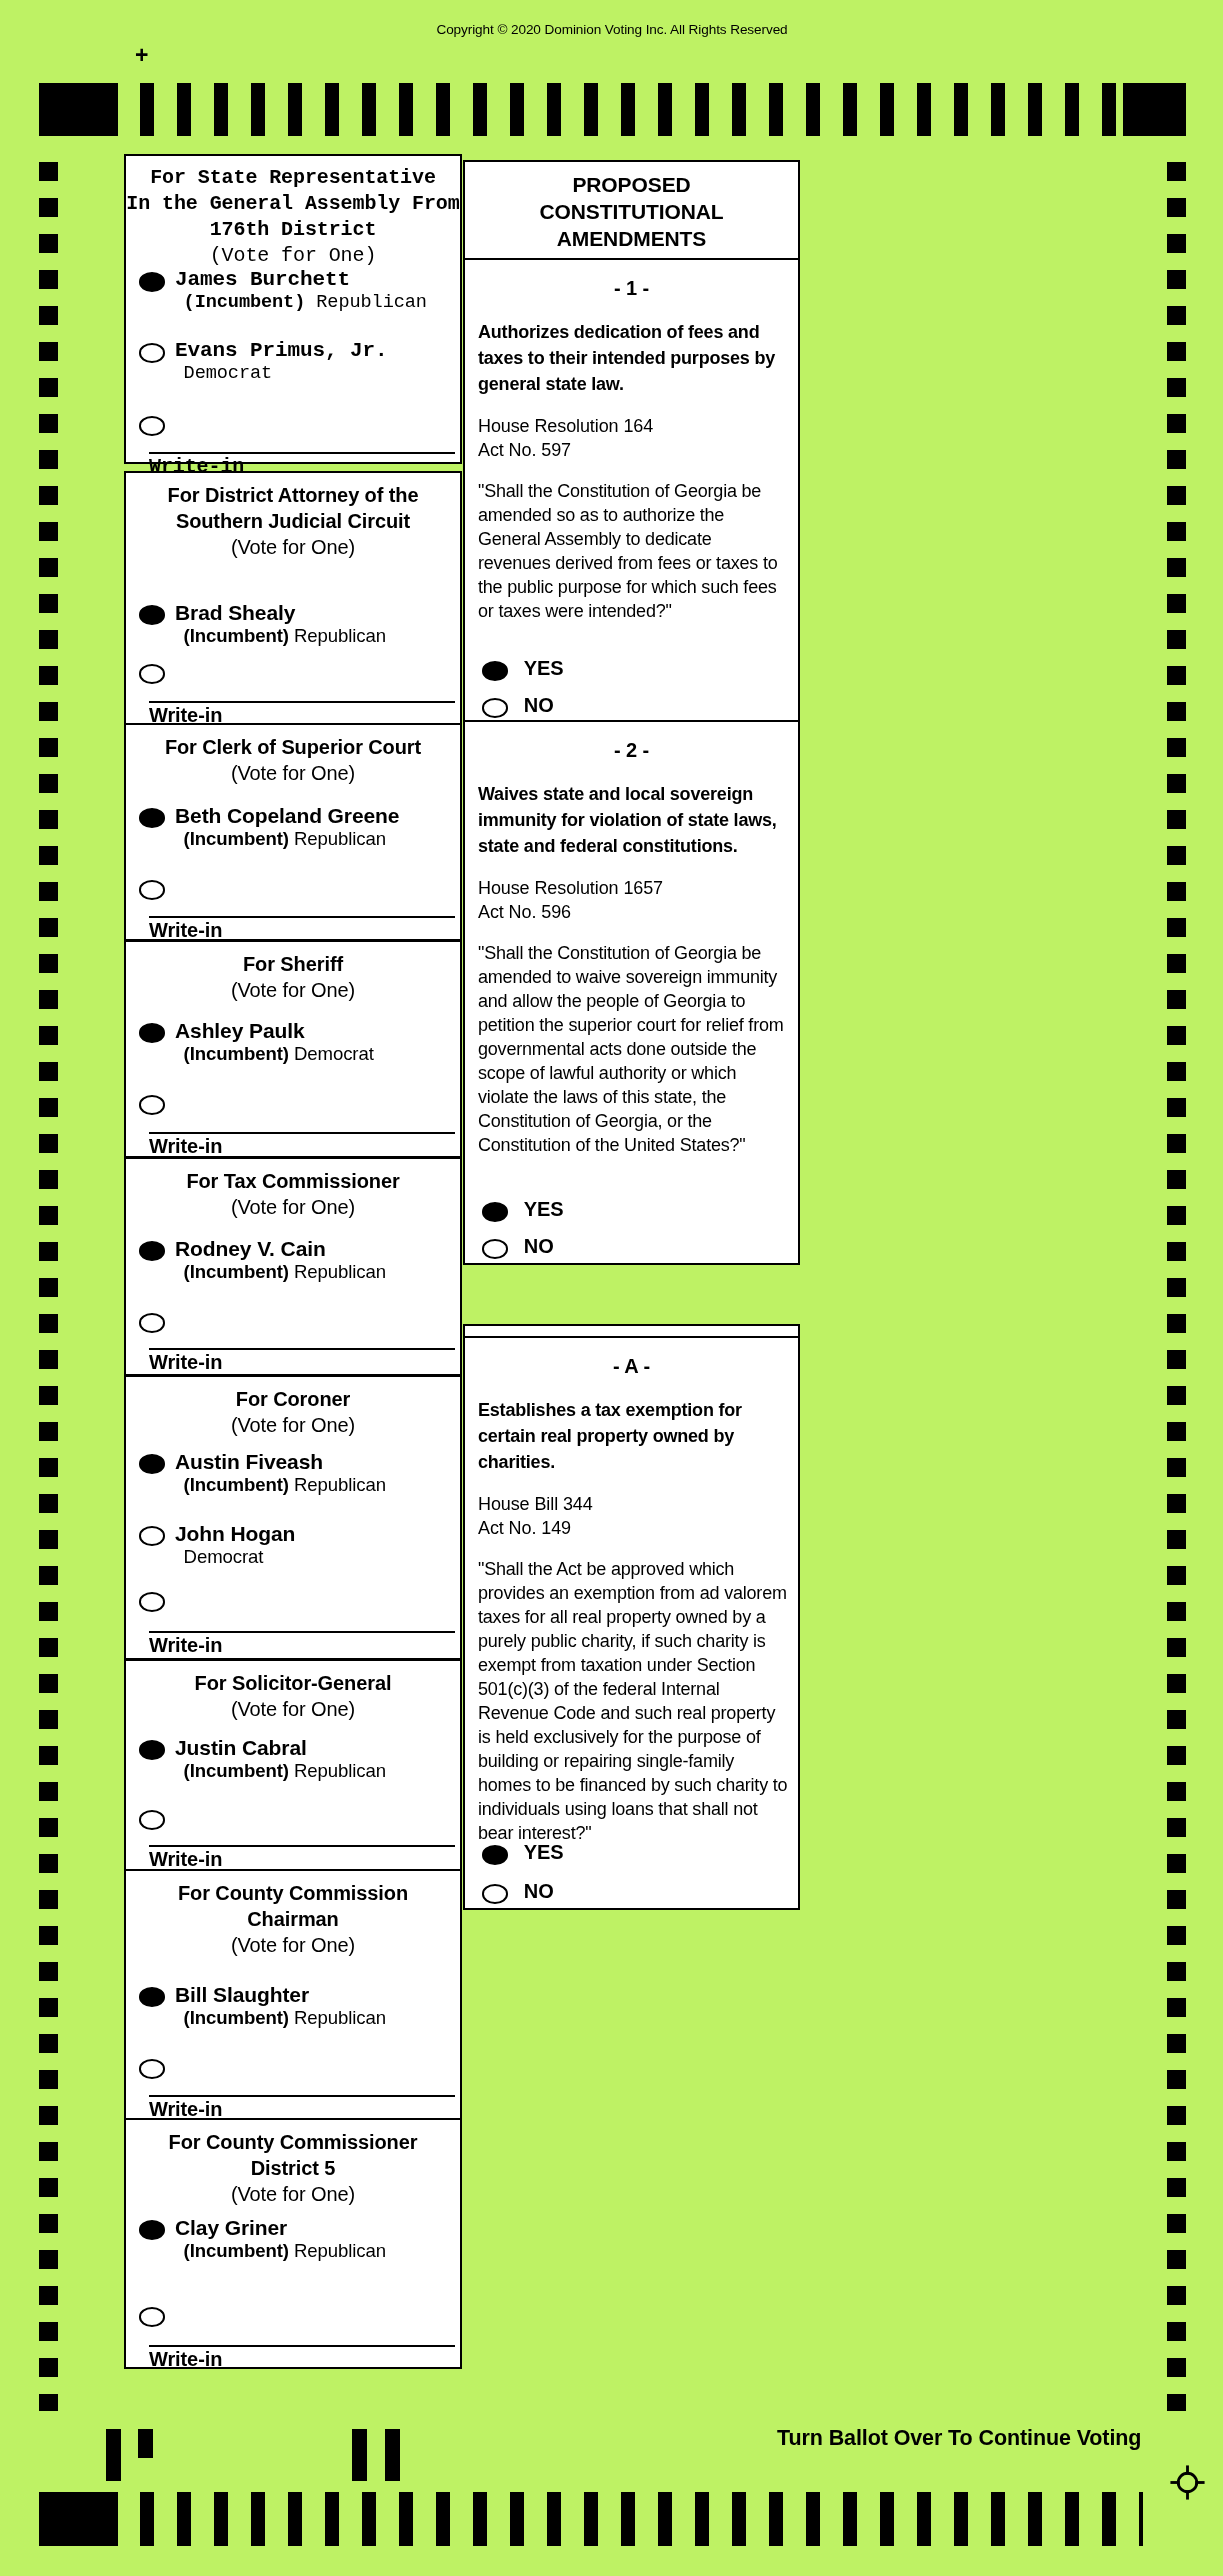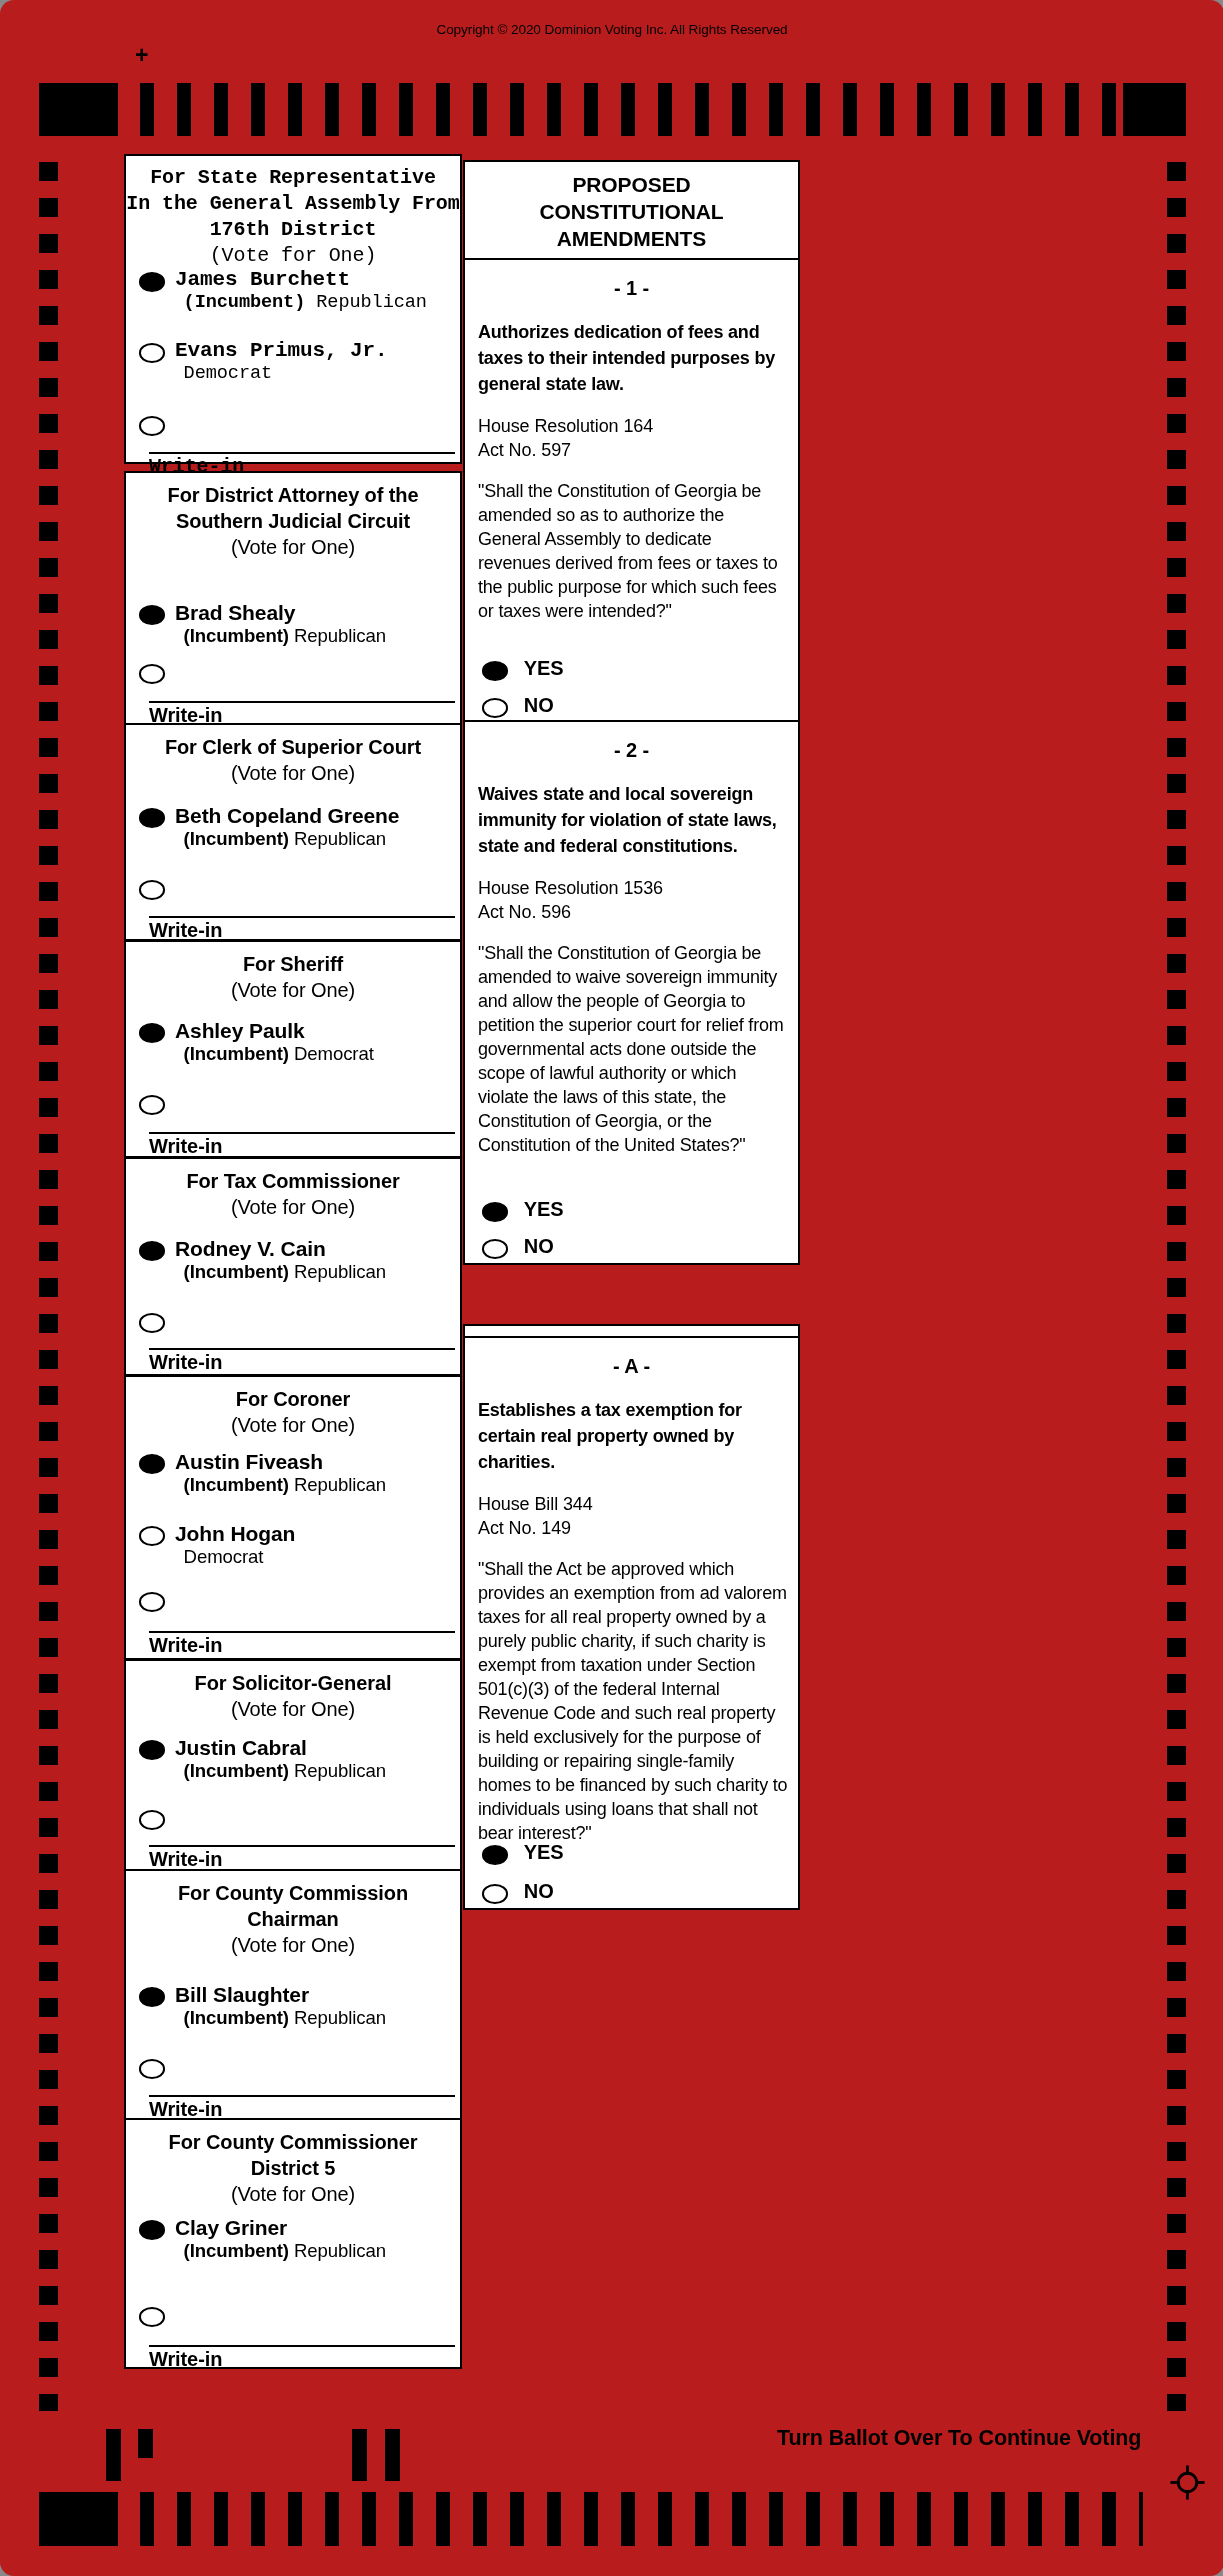--- a/index.html
+++ b/index.html
@@ -1,20 +1,19 @@
 <!DOCTYPE html>
 <html style="font-size:11.5px"><head>
 <meta charset="utf-8">
 <style>
   html,body{margin:0;padding:0;background:#888;}
   #ballot{
-    position:relative;width:1224px;height:2576px;background:#b91c1c;
+    position:relative;width:1224px;height:2576px;background:#bef264;
     font-family:"Liberation Sans",sans-serif;color:#000;overflow:hidden;
     letter-spacing:-0.1px;
-    border-radius:14px;
   }
   
   .blk{position:absolute;background:#000;}
   .band-h{position:absolute;background:repeating-linear-gradient(90deg,#000 0 14.3px,transparent 14.3px 37px);}
   .rail-v{position:absolute;background:repeating-linear-gradient(180deg,#000 0 19.3px,transparent 19.3px 36px);}
   .plus-mark{position:absolute;left:135px;top:42px;font-size:23px;font-weight:bold;}
   .copyright{position:absolute;top:21.5px;left:0;width:100%;text-align:center;font-size:13.6px;}
   
   #left-col{position:absolute;left:124px;top:154px;width:338px;height:2215px;}
   #right-col{position:absolute;left:463px;top:154px;width:337px;height:1757px;}
@@ -293,21 +292,21 @@
       <div class="opt" style="top:434px;">
         <span class="bubble"></span>
         <span class="opt-label">NO</span>
       </div>
     </section>
 
     <section class="m-box" style="top:566px;height:545px;">
       <div class="m-number">- 2 -</div>
       <div class="m-summary">Waives state and local sovereign immunity for violation of state laws, state and federal constitutions.</div>
       <div class="m-authority">
-        <div>House Resolution 1536</div>
+        <div>House Resolution 1657</div>
         <div>Act No. 596</div>
       </div>
       <div class="m-question">"Shall the Constitution of Georgia be amended to waive sovereign immunity and allow the people of Georgia to petition the superior court for relief from governmental acts done outside the scope of lawful authority or which violate the laws of this state, the Constitution of Georgia, or the Constitution of the United States?"</div>
       <div class="opt" style="top:476px;">
         <span class="bubble filled"></span>
         <span class="opt-label">YES</span>
       </div>
       <div class="opt" style="top:513px;">
         <span class="bubble"></span>
         <span class="opt-label">NO</span>

